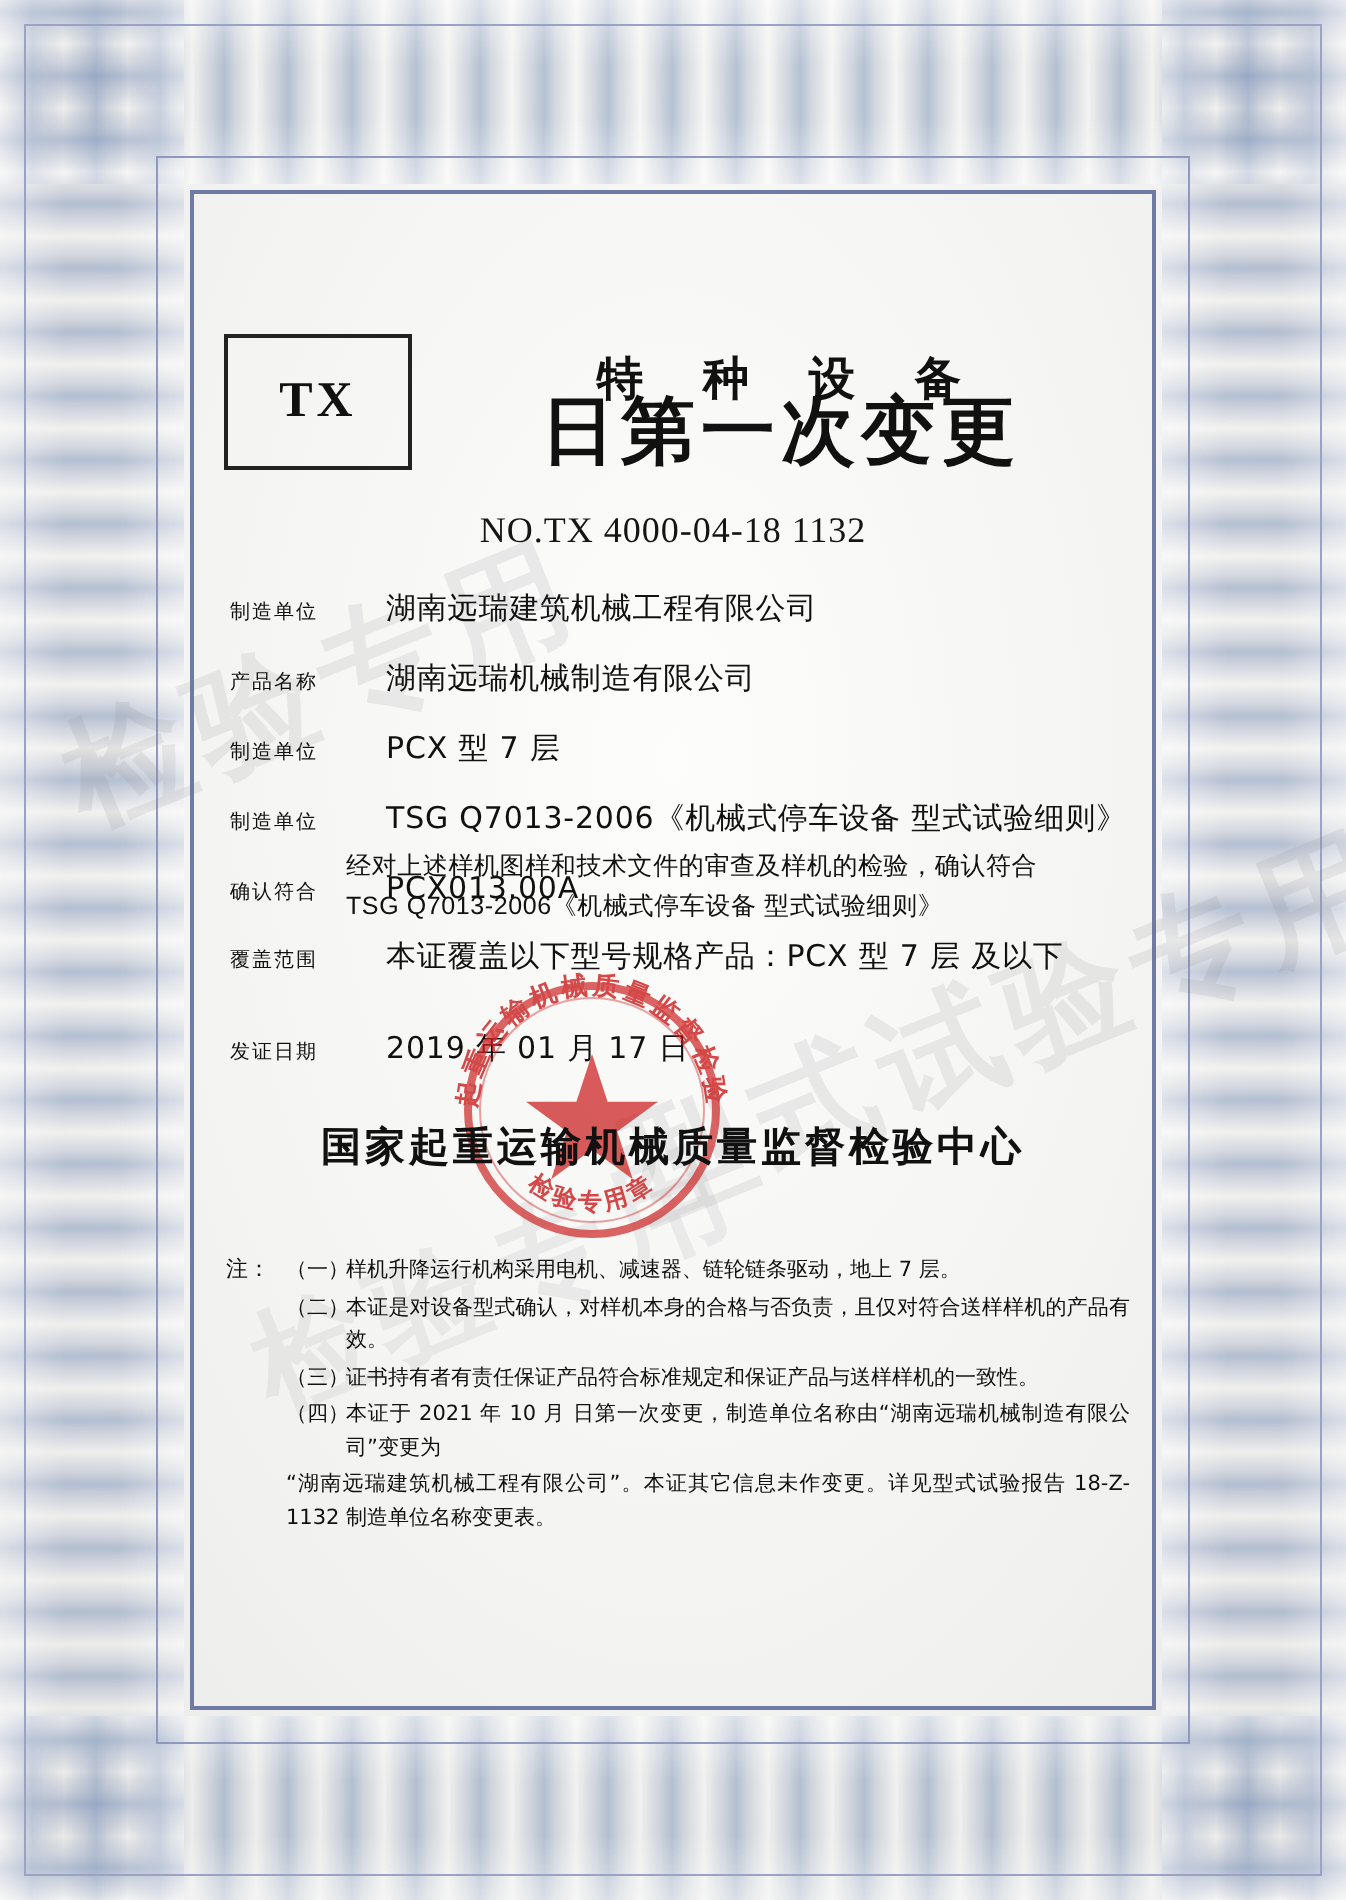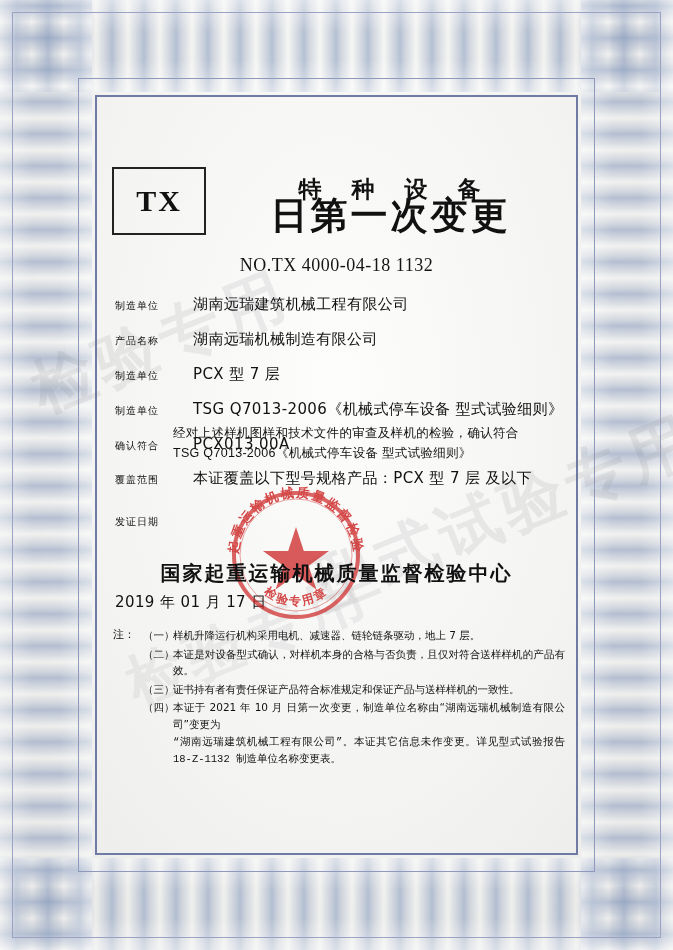--- a/index.html
+++ b/index.html
@@ -134,21 +134,21 @@
     top: 72px;
     width: 90px;
     height: 64px;
     border: 2px solid #222;
     display: flex;
     align-items: center;
     justify-content: center;
   }
   .tx-box span {
     font-family: "Liberation Serif", serif;
-    font-size: 30px;
+    font-size: 25px;
     font-weight: bold;
     letter-spacing: 2px;
     color: #111;
     text-align: center;
   }
 
   .title-small {
     position: absolute;
     left: 130px;
     top: 62px;
@@ -227,21 +227,20 @@
   .issue-row {
     position: absolute;
     left: 20px;
     top: 420px;
     width: 440px;
     display: flex;
     align-items: baseline;
     font-size: 13px;
     color: #111;
     font-family: "DejaVu Sans", sans-serif;
-    flex-direction: column;
   }
   .issue-row .field-label { width: 78px; flex: 0 0 78px; }
 
   .issuer {
     position: absolute;
     left: 0;
     top: 465px;
     width: 483px;
     text-align: center;
     font-size: 20px;
@@ -288,23 +287,21 @@
   }
   .note-marker {
     flex: 0 0 auto;
     width: 30px;
   }
   .note-text {
     flex: 1;
     text-align: justify;
   }
   .note-cont {
-    margin-left: 30px;
     text-align: justify;
-    font-family: Liberation Mono, monospace;
   }
 </style>
 </head>
 <body>
 
 <div id="certificate">
 
   <div class="border-band band-top">
     <div class="band-inner">
         <div class="motif-h"></div>

